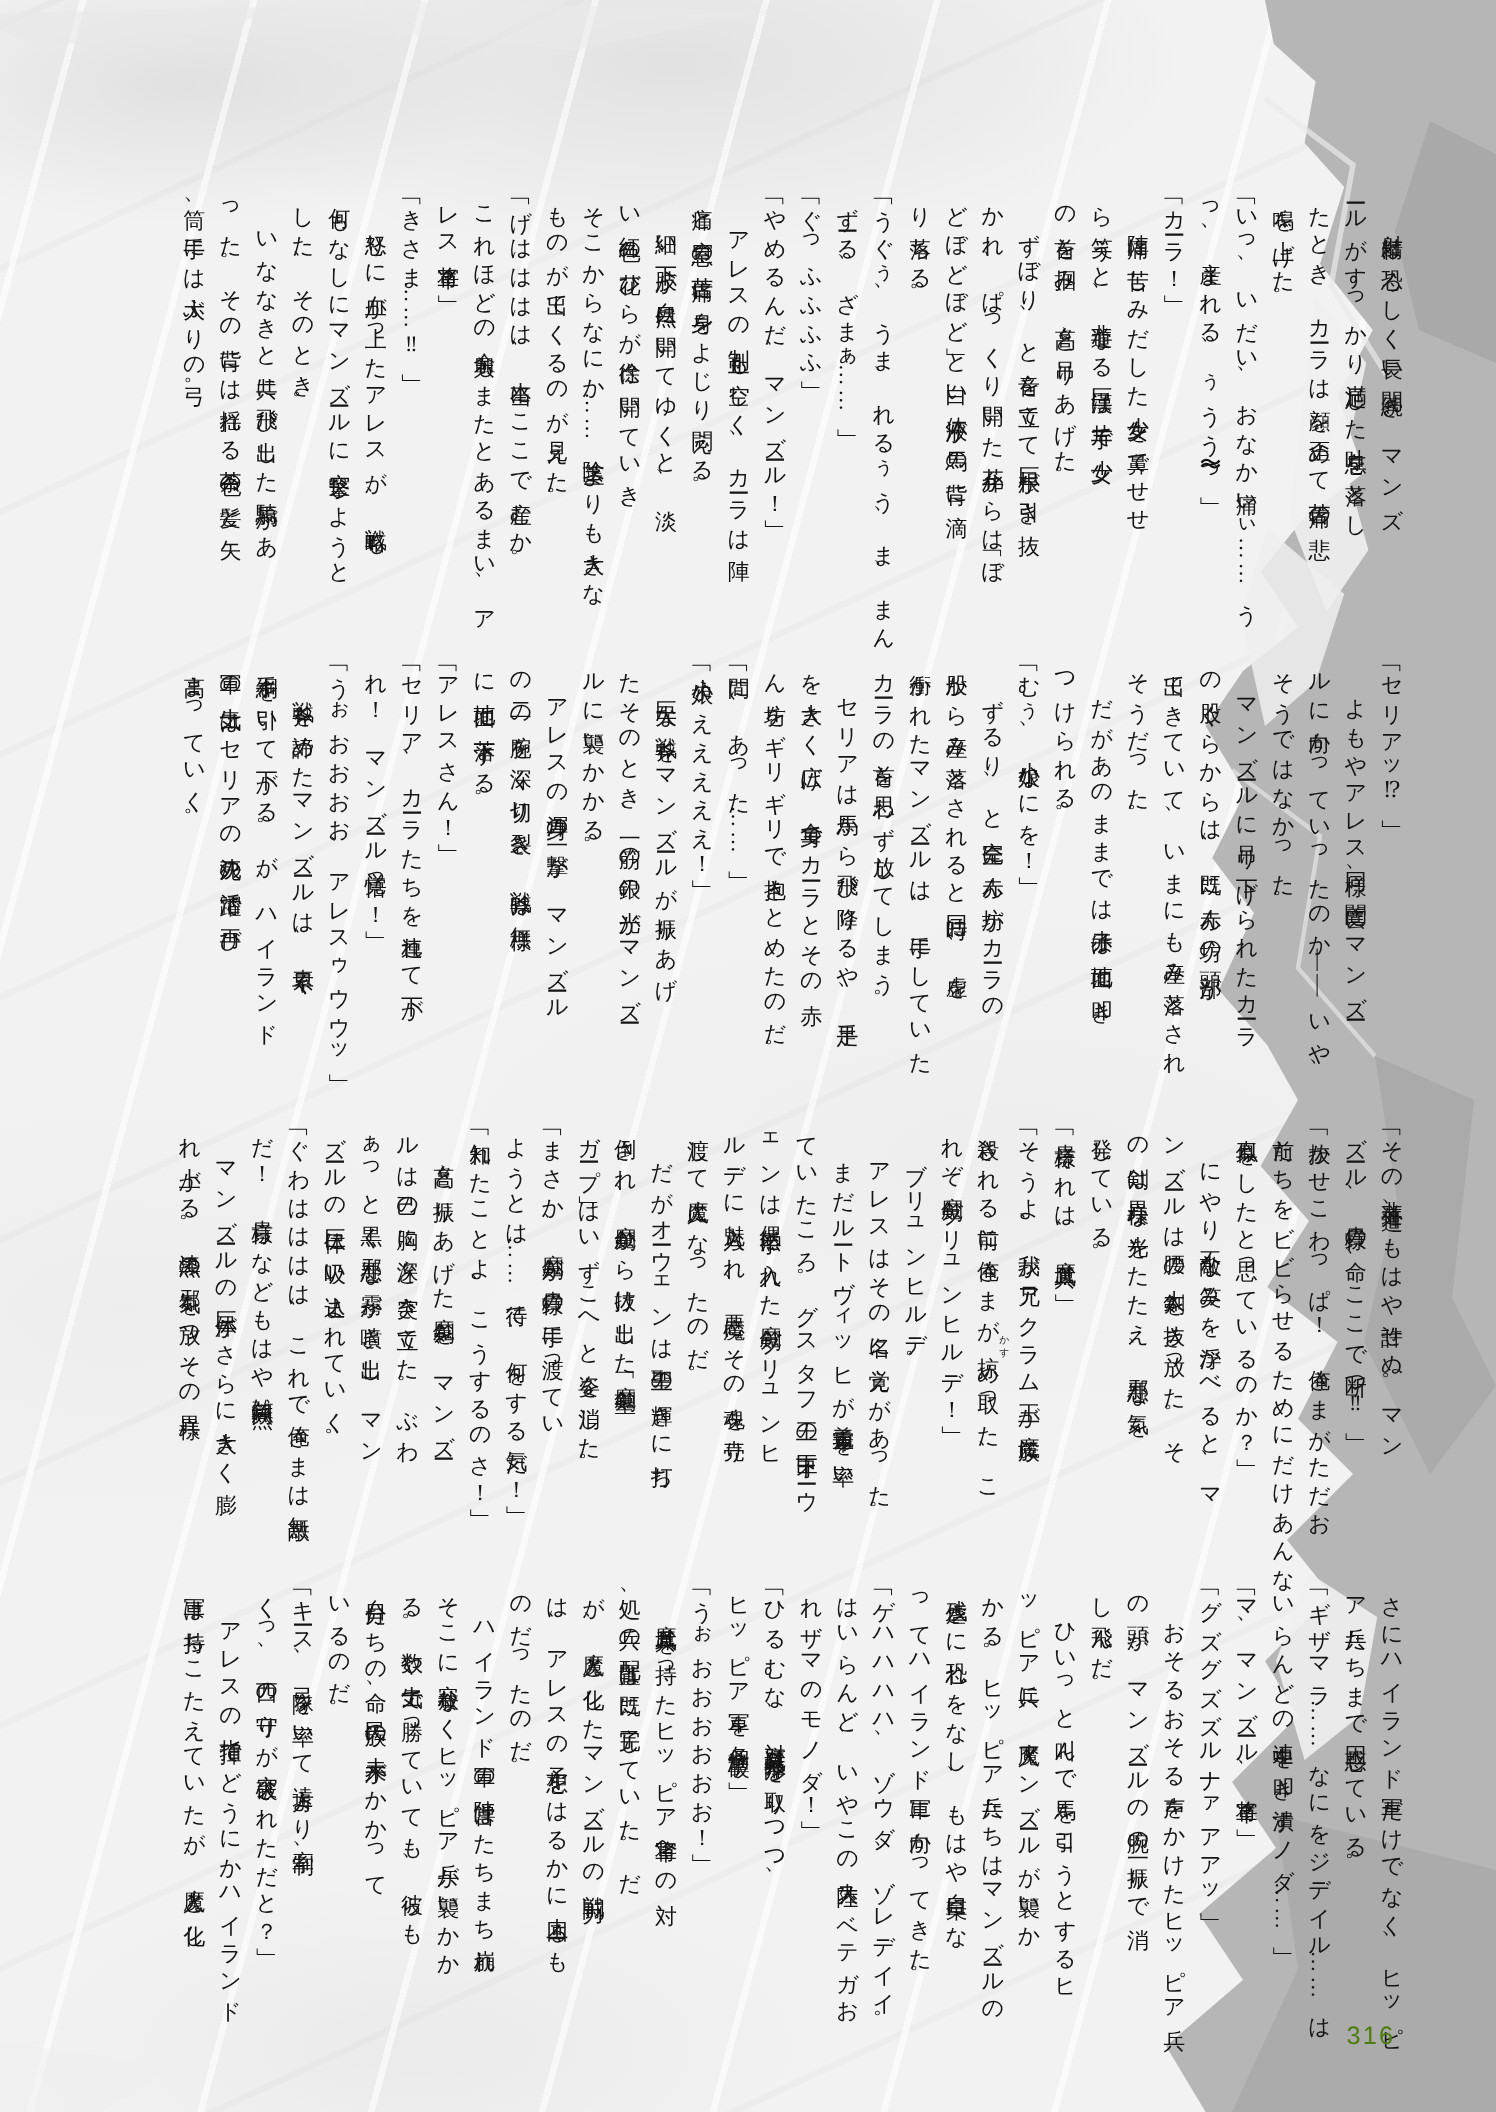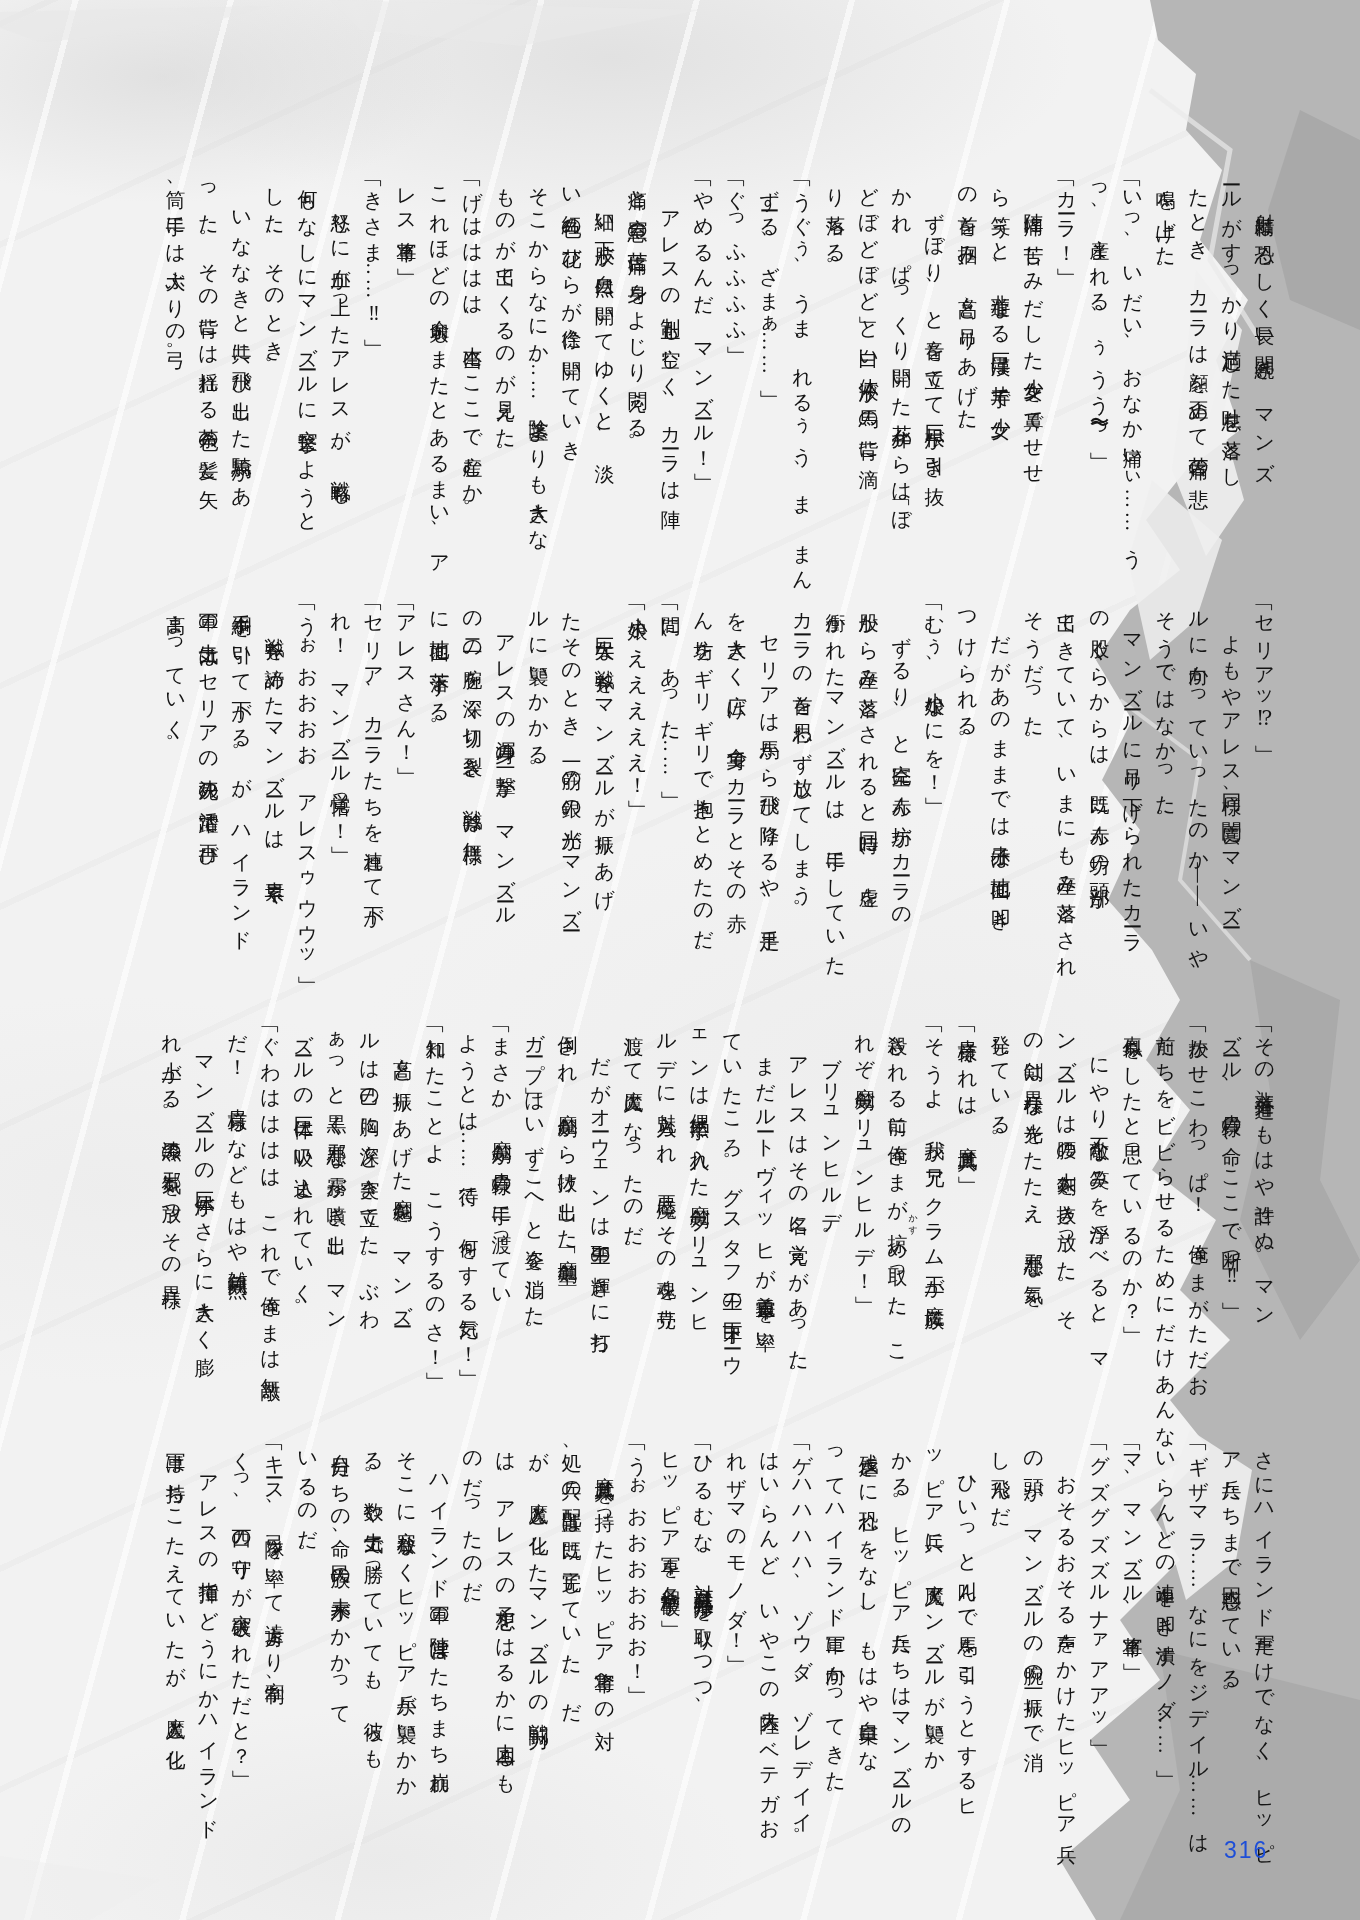--- a/index.html
+++ b/index.html
@@ -47,21 +47,21 @@
   .band-2{top:1020px}
   .band-3{top:1438px}
   ruby{ruby-align:center;}
   rt{font-size:9px;letter-spacing:1px;}
   .page-number{
     position:absolute;
     left:1224px;top:1837px;
     font-family:"Liberation Sans","DejaVu Sans",sans-serif;
     font-size:23px;
     letter-spacing:2px;
-    color:#1d4ed8;
+    color:#4d7c0f;
   }
 </style>
 </head>
 <body>
 
 <div class="page">
   <div class="texture texture-a"></div>
   <div class="texture texture-b"></div>
 
   <svg class="torn" width="1360" height="1920" viewBox="0 0 1360 1920" aria-hidden="true">

